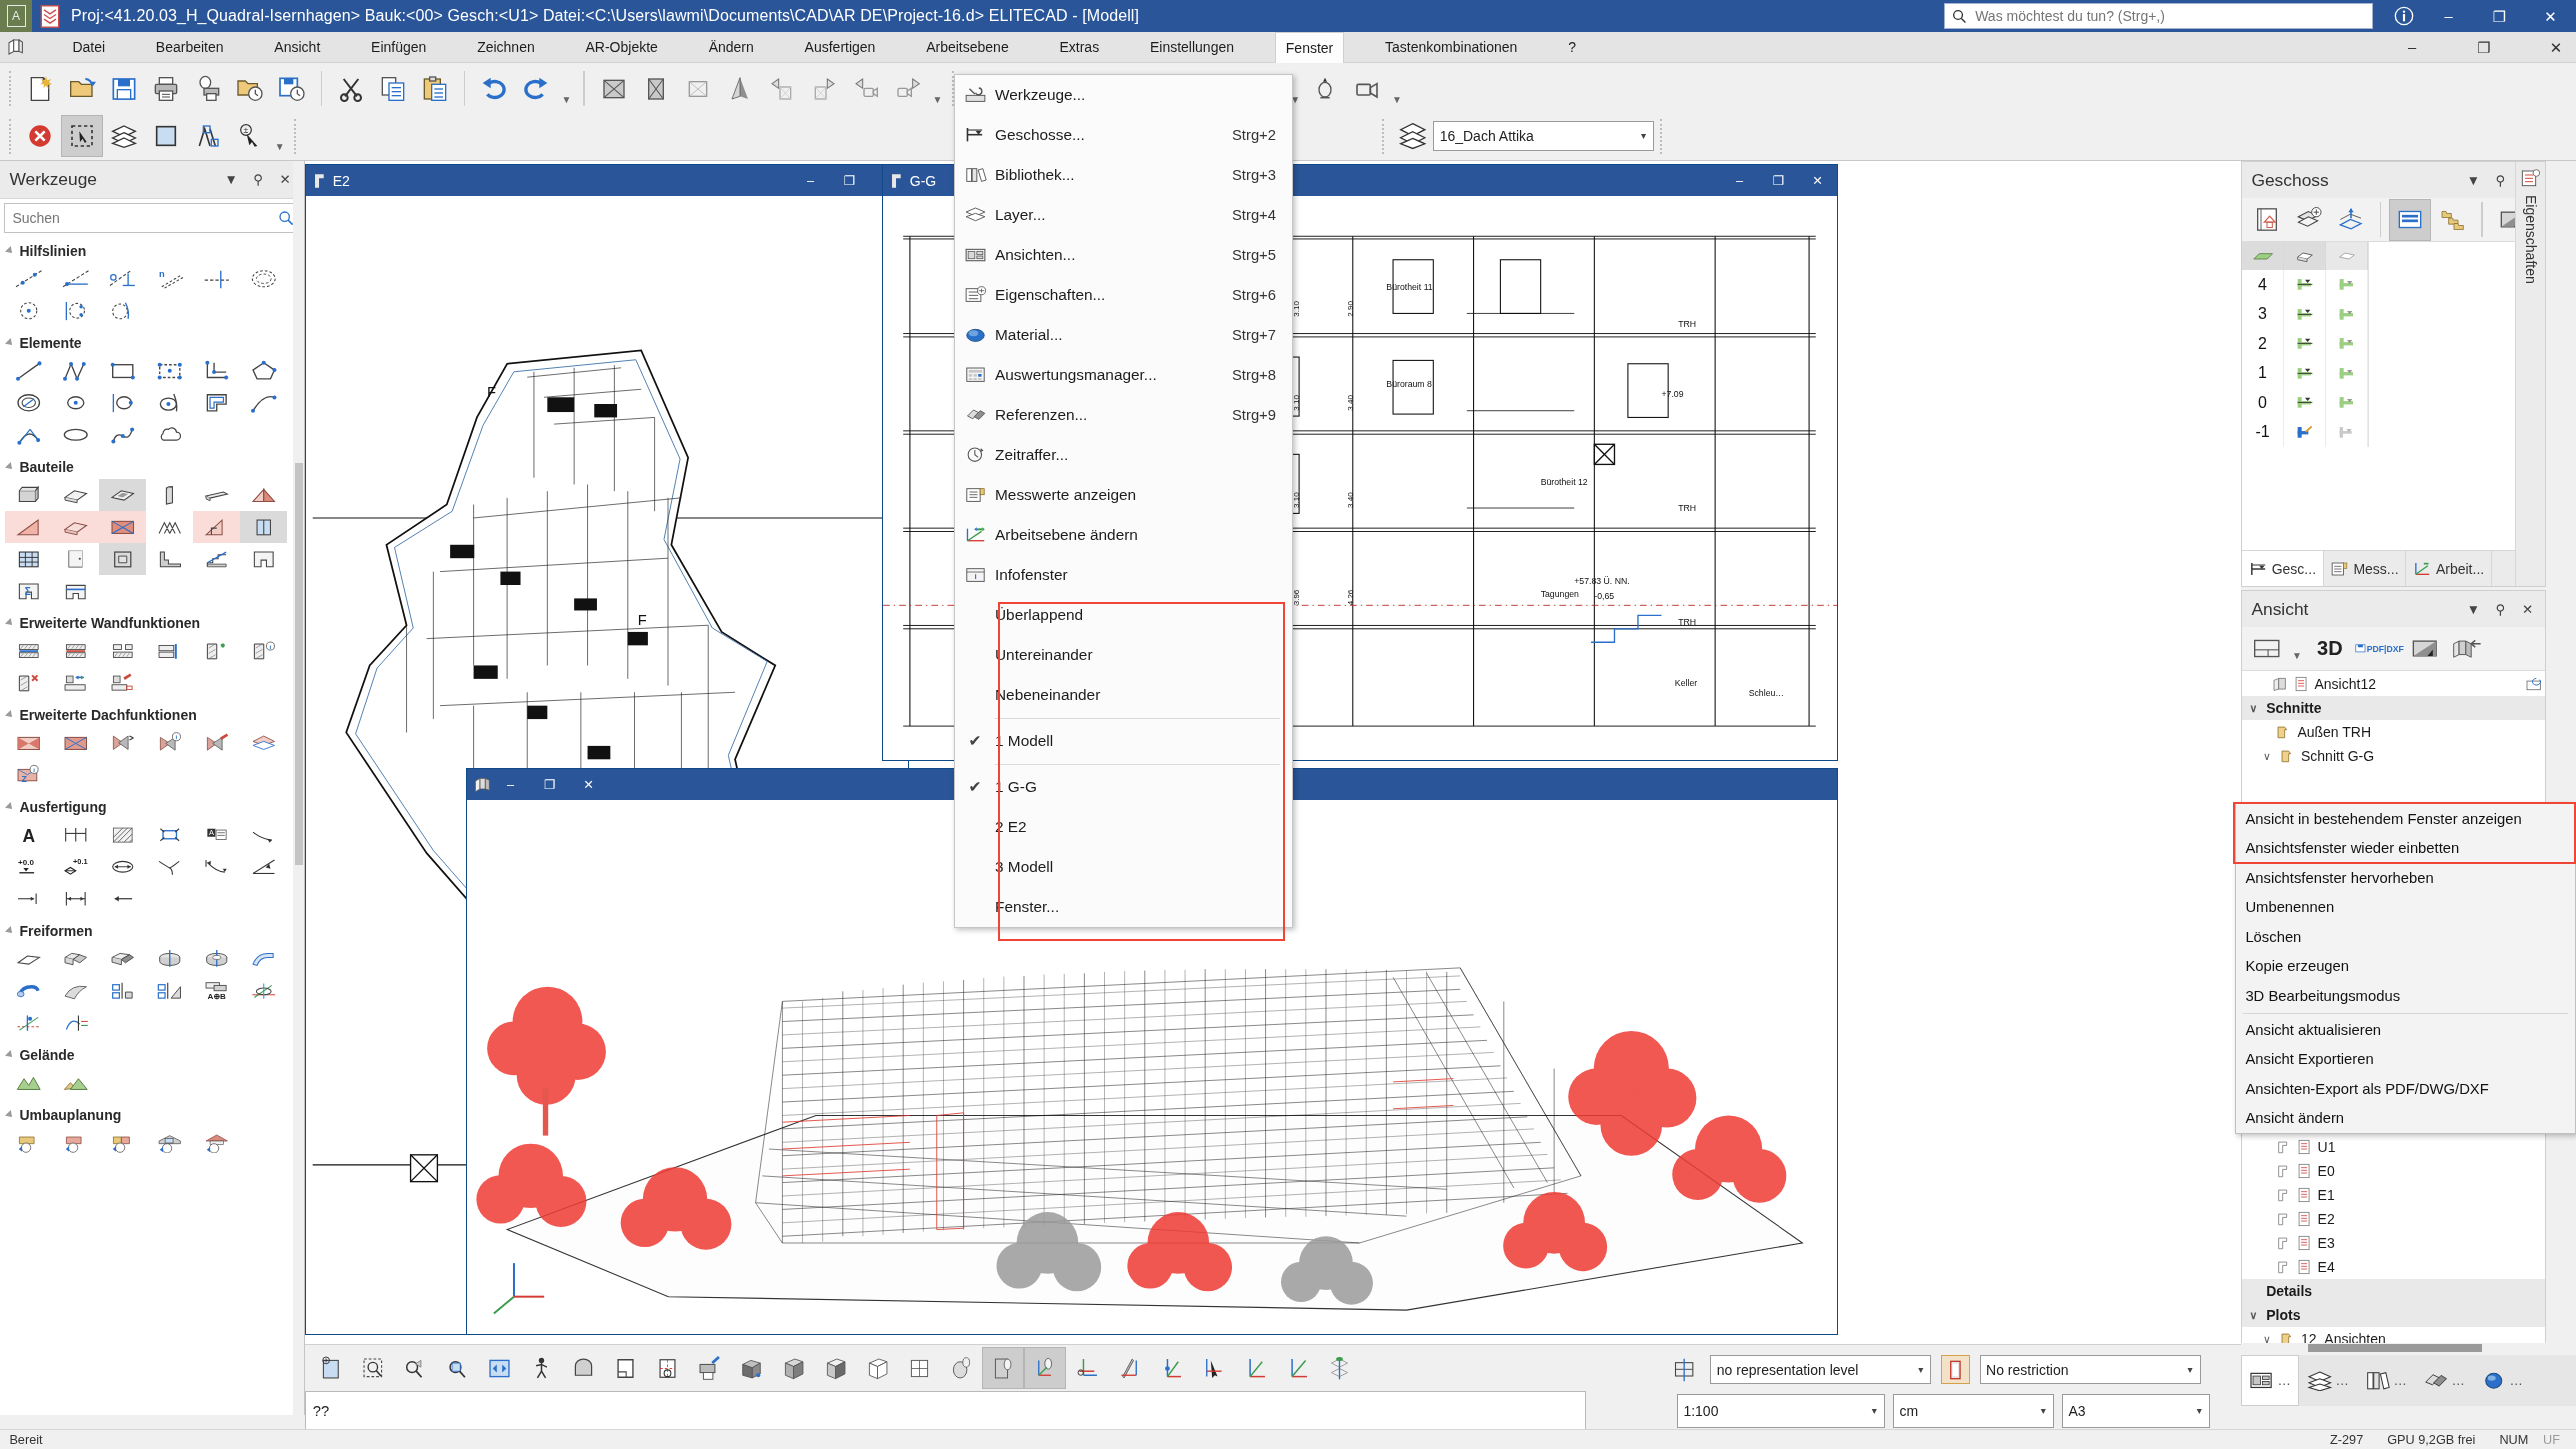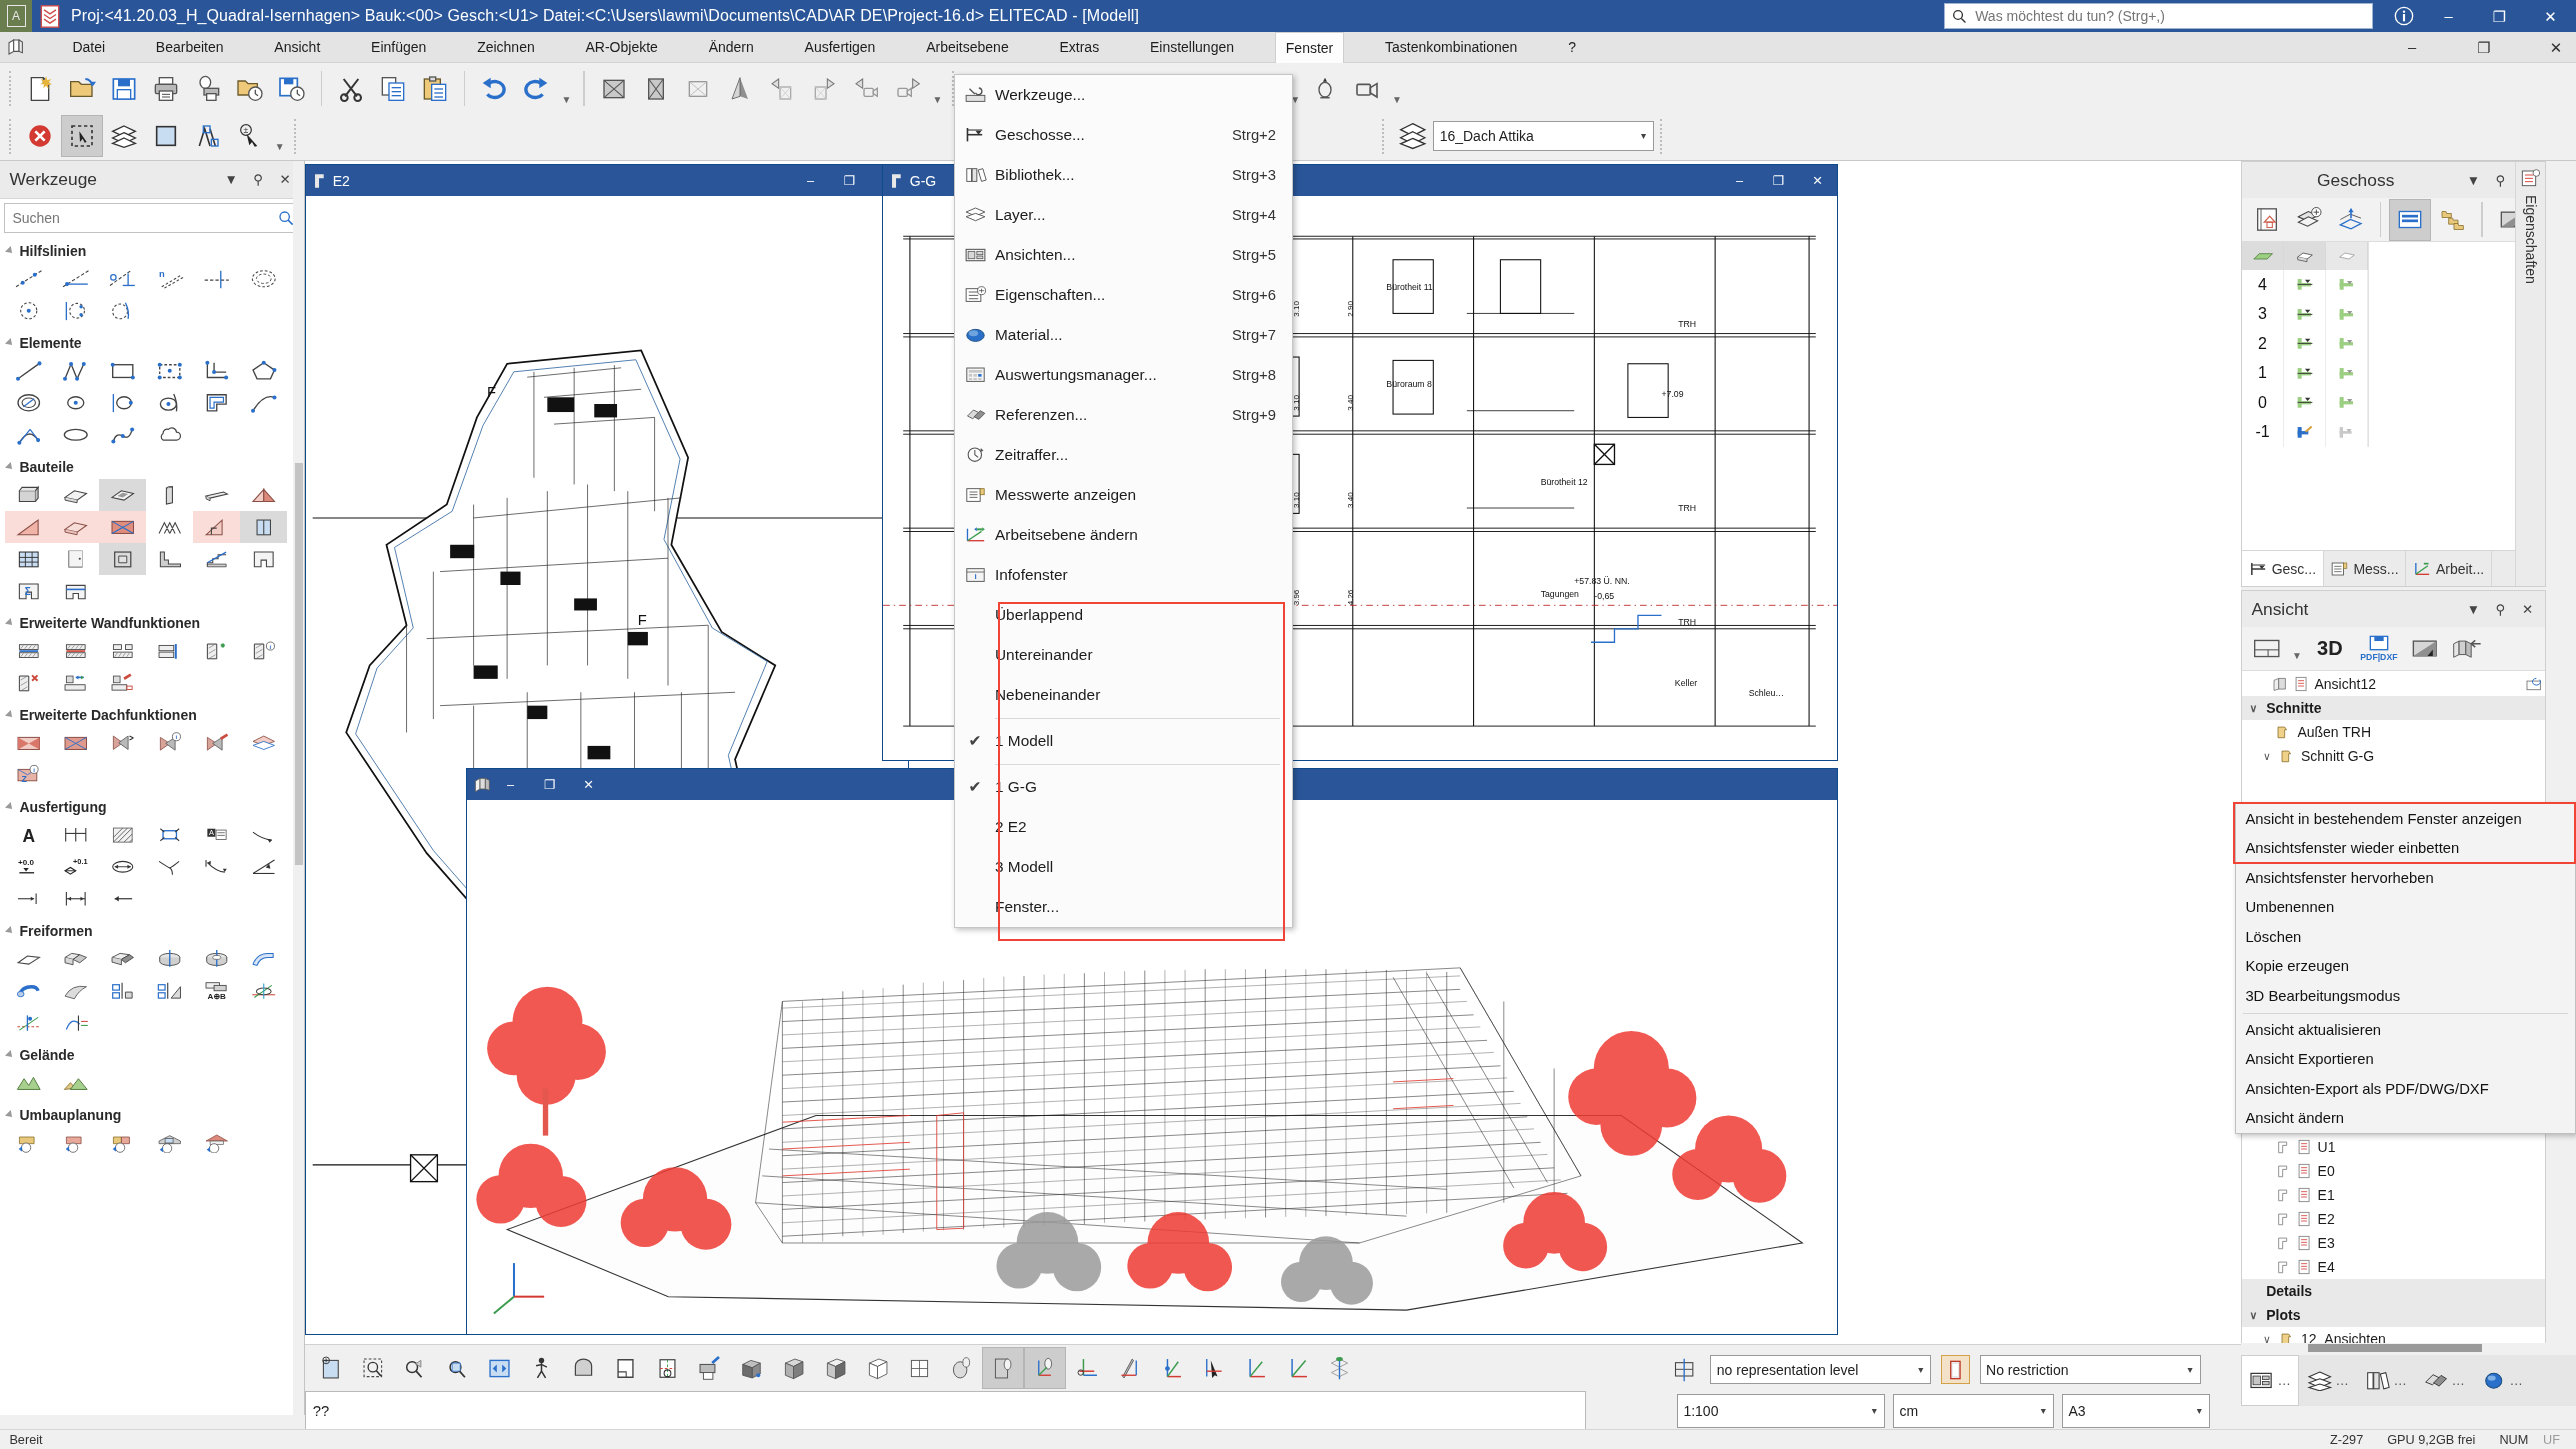--- a/index.html
+++ b/index.html
@@ -1727,21 +1727,21 @@
       <div class="dd-item">
         <span class="dd-check"></span>
         <span class="dd-lbl">Fenster...</span>
       </div>
     </div>
   </div>
   <div class="redbox" style="left:998px;top:602px;width:287px;height:339px;"></div>
 
   <div class="rightdock">
 
-    <div class="rp" style="top:0;height:426px;text-align:center;">
+    <div class="rp" style="top:0;height:426px;">
       <div class="rp-hdr">
         <span class="t">Geschoss</span>
         <span class="phbtn">▼</span>
         <span class="phbtn">⚲</span>
         <span class="phbtn">✕</span>
       </div>
       <div class="rp-tools">
         <div class="tool">
             <svg width="28" height="27" viewBox="0 0 42 40">
               <rect x="7" y="4" width="28" height="32" fill="#fff" stroke="#555" stroke-width="2"></rect>
@@ -1964,21 +1964,21 @@
             <svg width="29.5" height="23" viewBox="0 0 44 34">
               <rect x="4" y="5" width="36" height="24" fill="none" stroke="#555" stroke-width="2"></rect>
               <line x1="4" y1="19" x2="40" y2="19" stroke="#555" stroke-width="1.6"></line>
               <line x1="24" y1="19" x2="24" y2="29" stroke="#555" stroke-width="1.6"></line>
             </svg>
           </div>
         <div class="caret" style="padding-bottom:9.4px;">▼</div>
         <div class="tool" style="width:48px;">
             <span style="font-size:20px;font-weight:bold;color:#222;">3D</span>
           </div>
-        <div class="tool" style="width:50px;flex-direction:column;">
+        <div class="tool" style="width:50px;flex-direction:row;">
           <svg width="24" height="17.4" viewBox="0 0 36 26">
               <rect x="5" y="2" width="26" height="20" fill="#fff" stroke="#2a6fc9" stroke-width="2"></rect>
               <rect x="11" y="2" width="14" height="7" fill="#2a6fc9"></rect>
             </svg>
           <span style="font-size:8.7px;font-weight:bold;color:#2a6fc9;">PDF|DXF</span>
         </div>
         <div class="tool">
             <svg width="29.5" height="23" viewBox="0 0 44 34">
               <rect x="5" y="6" width="34" height="22" fill="#d6d6d6" stroke="#555" stroke-width="2"></rect>
               <path d="M5 28 L39 6 L39 28 Z" fill="#8f8f8f"></path>

